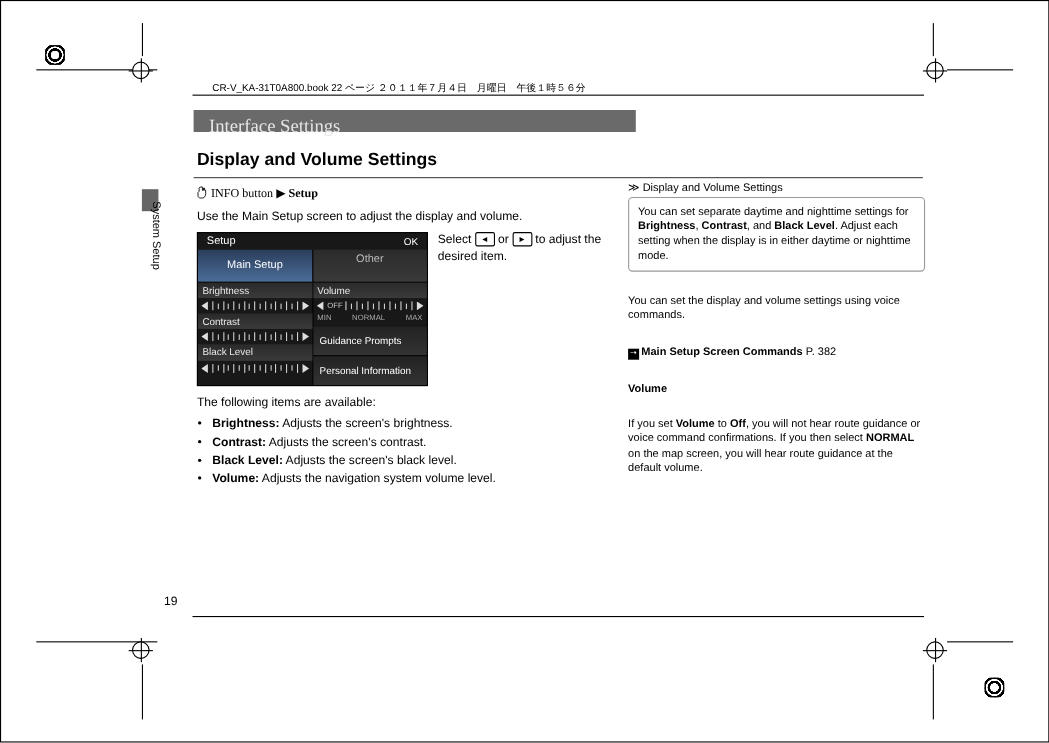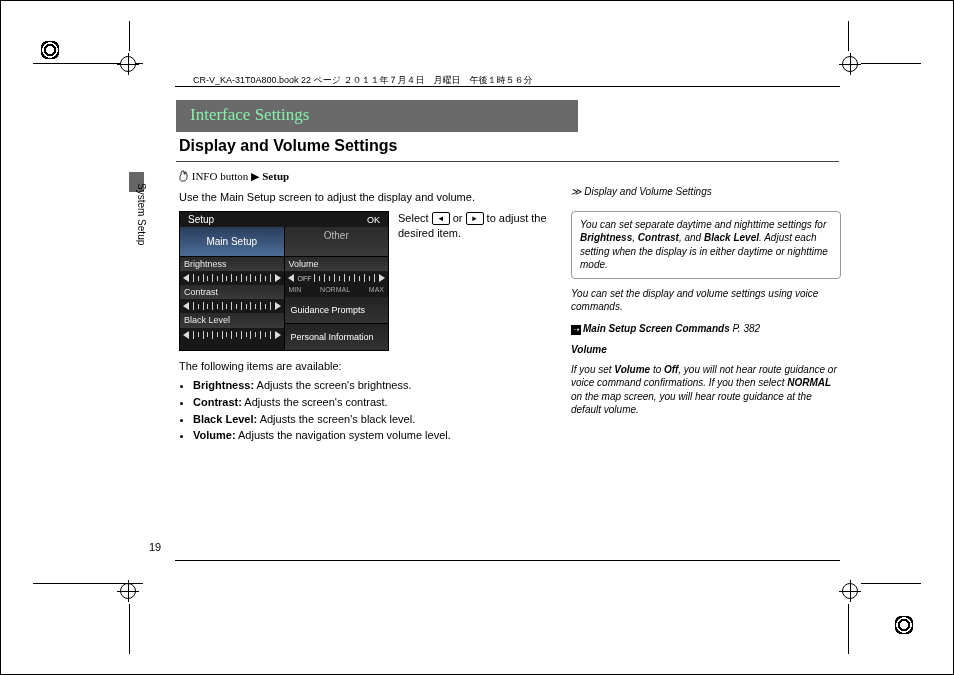--- a/index.html
+++ b/index.html
@@ -57,23 +57,23 @@
   .header-rule {
     position:absolute;
     top:85px; left:174px; right:113px;
     border-top:1px solid #000;
   }
 
   
   .banner {
     position:absolute;
     top:99px; left:175px;
-    width:388px; height:32px;
+    width:388px; height:20px;
     background:#6a6a6a;
-    color:#86efac;
+    color:#e5e5e5;
     font-size:17px;
     line-height:30px;
     padding-left:14px;
     font-family: Georgia, 'Times New Roman', serif;
   }
 
   
   .section-title {
     position:absolute;
     top:136px; left:178px;
@@ -186,35 +186,34 @@
     text-align:center;
   }
 
   .following { margin-top:8px; }
   ul.items { margin:4px 0 0 0; padding-left:14px; }
   ul.items li { margin:2px 0; font-size:11px; }
 
   
   .col-right {
     position:absolute;
-    top:184px; left:570px;
+    top:164px; left:570px;
     width:270px;
     font-size:10px;
     line-height:1.35;
     color:#000;
-    font-style:italic;
   }
   .col-right .sub { font-size:10px; }
   .col-right .box {
     border:1px solid #999;
     border-radius:4px;
     padding:6px 8px;
-    margin-top:12px;
-  }
-  .col-right p { margin:8px 0; }
+    margin-top:0;
+  }
+  .col-right p { margin:20px 0; }
   .col-right .vref { }
   .col-right .vref .vicon {
     display:inline-block;
     width:10px;height:10px;
     background:#000;
     color:#fff;
     font-size:7px;
     text-align:center;
     line-height:10px;
     margin-right:2px;

